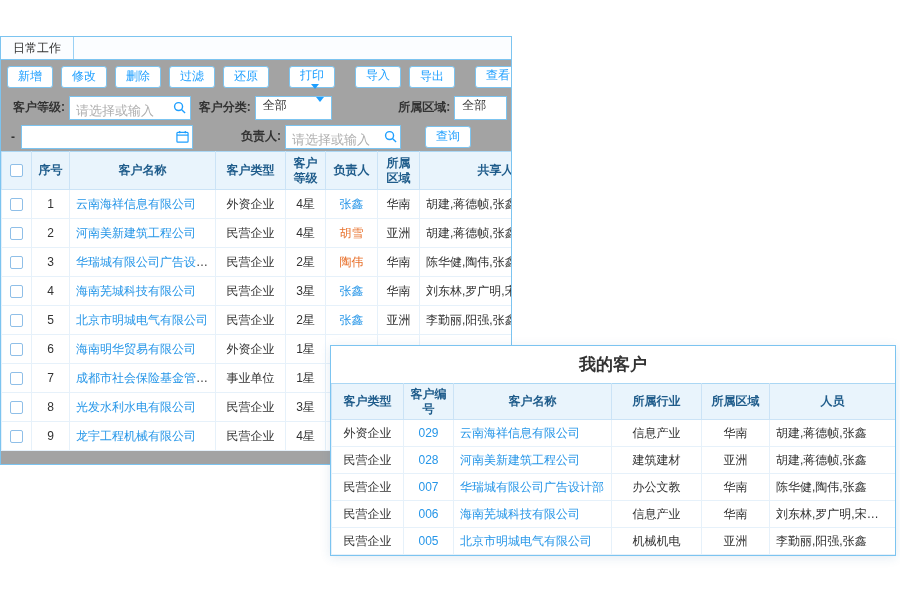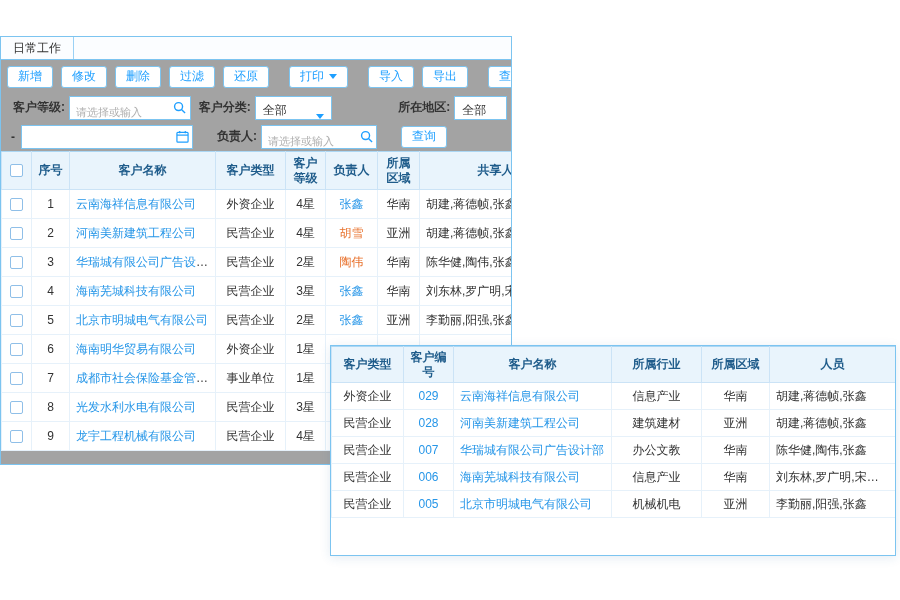--- a/index.html
+++ b/index.html
@@ -20,50 +20,50 @@
   .tab { display:flex; align-items:center; gap:6px; padding:0 12px; border-right:1px solid #9AD1F5; color:#333; cursor:pointer; }
   .tab.active { background:#fff; font-weight:bold; }
   .tab-close { color:#1E9FFF; font-weight:normal; font-size:13px; line-height:1; cursor:pointer; }
 
   .toolbar { display:flex; align-items:center; height:33px; padding:0 6px; gap:8px; }
   .btn {
     display:inline-flex; align-items:center; height:22px; padding:0 10px;
     border:1px solid #7CC4F0; border-radius:3px; background:#fff;
     color:#1E9FFF; font-size:12px; font-family:inherit; cursor:pointer; white-space:nowrap;
   }
-  .group-gap { margin-left:12px; }
+  .group-gap { margin-left:12px;flex-direction:column; }
   .caret {
     display:inline-block; width:0; height:0; margin-left:5px;
     border-left:4px solid transparent; border-right:4px solid transparent; border-top:5px solid #1E9FFF;
   }
 
   .filters { padding:0 4px; }
   .frow { display:flex; align-items:center; height:29px; white-space:nowrap; }
   .flabel { font-weight:bold; color:#333; margin:0 4px 0 8px; }
   .field {
     display:inline-flex; align-items:center; height:24px; background:#fff;
     border:1px solid #7CC4F0; overflow:hidden;
   }
   .field input {
     border:none; outline:none; flex:1; min-width:0; height:100%;
-    padding:8px 4px 0 6px; font-size:11px; font-family:Liberation Serif, serif; color:#333; background:transparent;
+    padding:8px 4px 0 6px; font-size:13px; font-family:Liberation Mono, monospace; color:#333; background:transparent;
   }
   .field input::placeholder { color:#AFAFAF; }
   .ficon { display:flex; align-items:center; justify-content:center; width:20px; height:100%; cursor:pointer; }
   .select {
-    display:inline-flex; align-items:flex-end; justify-content:space-between;
+    display:inline-flex; align-items:flex-start; justify-content:space-between;
     height:24px; padding:0 7px; border:1px solid #7CC4F0; background:#fff; cursor:pointer;
   }
   .name-field { width:152px; }
   .cat-select { width:93px; }
   .region-label { margin-left:66px; }
   .region-select { width:62px; }
   .dash { margin-left:6px; font-weight:bold; }
   .date-field { width:172px; margin-left:6px; }
-  .owner-label { margin-left:24px; }
+  .owner-label { margin-left:48px; }
   .owner-field { width:116px; }
   .query-btn { margin-left:24px; font-weight:normal; }
 
   table.grid { border-collapse:collapse; table-layout:fixed; width:570px; }
   .grid th {
     background:#E9F4FC; color:#1F5C8B; font-weight:bold; font-size:12px;
     height:38px; padding:1px 3px; border:1px solid #CBE3F6; border-top:1px solid #ABD7F4;
     text-align:center; line-height:1.25; overflow:hidden;
   }
   .grid td {
@@ -149,21 +149,21 @@
                 <circle cx="6" cy="6" r="4.3" fill="none" stroke="#1E9FFF" stroke-width="1.5"></circle>
                 <line x1="9.4" y1="9.4" x2="13" y2="13" stroke="#1E9FFF" stroke-width="1.5"></line>
               </svg>
           </span>
         </span>
         <span class="flabel">客户分类:</span>
         <span class="select cat-select">
           <span>全部</span>
           <i class="caret"></i>
         </span>
-        <span class="flabel region-label">所在地区:</span>
+        <span class="flabel region-label">所属区域:</span>
         <span class="select region-select">
           <span>全部</span>
         </span>
       </div>
       <div class="frow">
         <span class="dash">-</span>
         <span class="field date-field">
           <input style="">
           <span class="ficon">
             <svg width="13" height="13" viewBox="0 0 14 14">
@@ -300,20 +300,21 @@
             <td class="cc">4星</td>
             <td class="cc"></td>
             <td class="cc"></td>
             <td class="cl"></td>
           </tr>
         </tbody>
     </table>
   </section>
 
   <section class="my-panel">
+    <div class="my-title">我的客户</div>
     <table class="my-grid">
       <colgroup>
         <col style="width:72px">
           <col style="width:50px">
           <col style="width:158px">
         <col style="width:90px">
           <col style="width:68px">
           <col style="width:126px">
       </colgroup>
       <thead>

